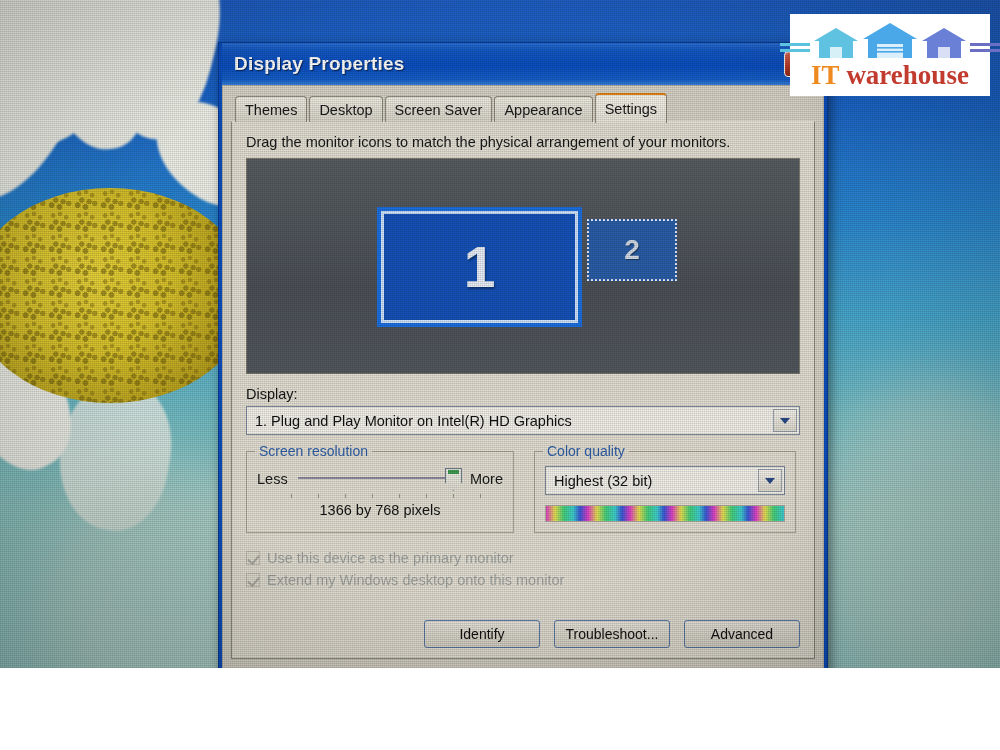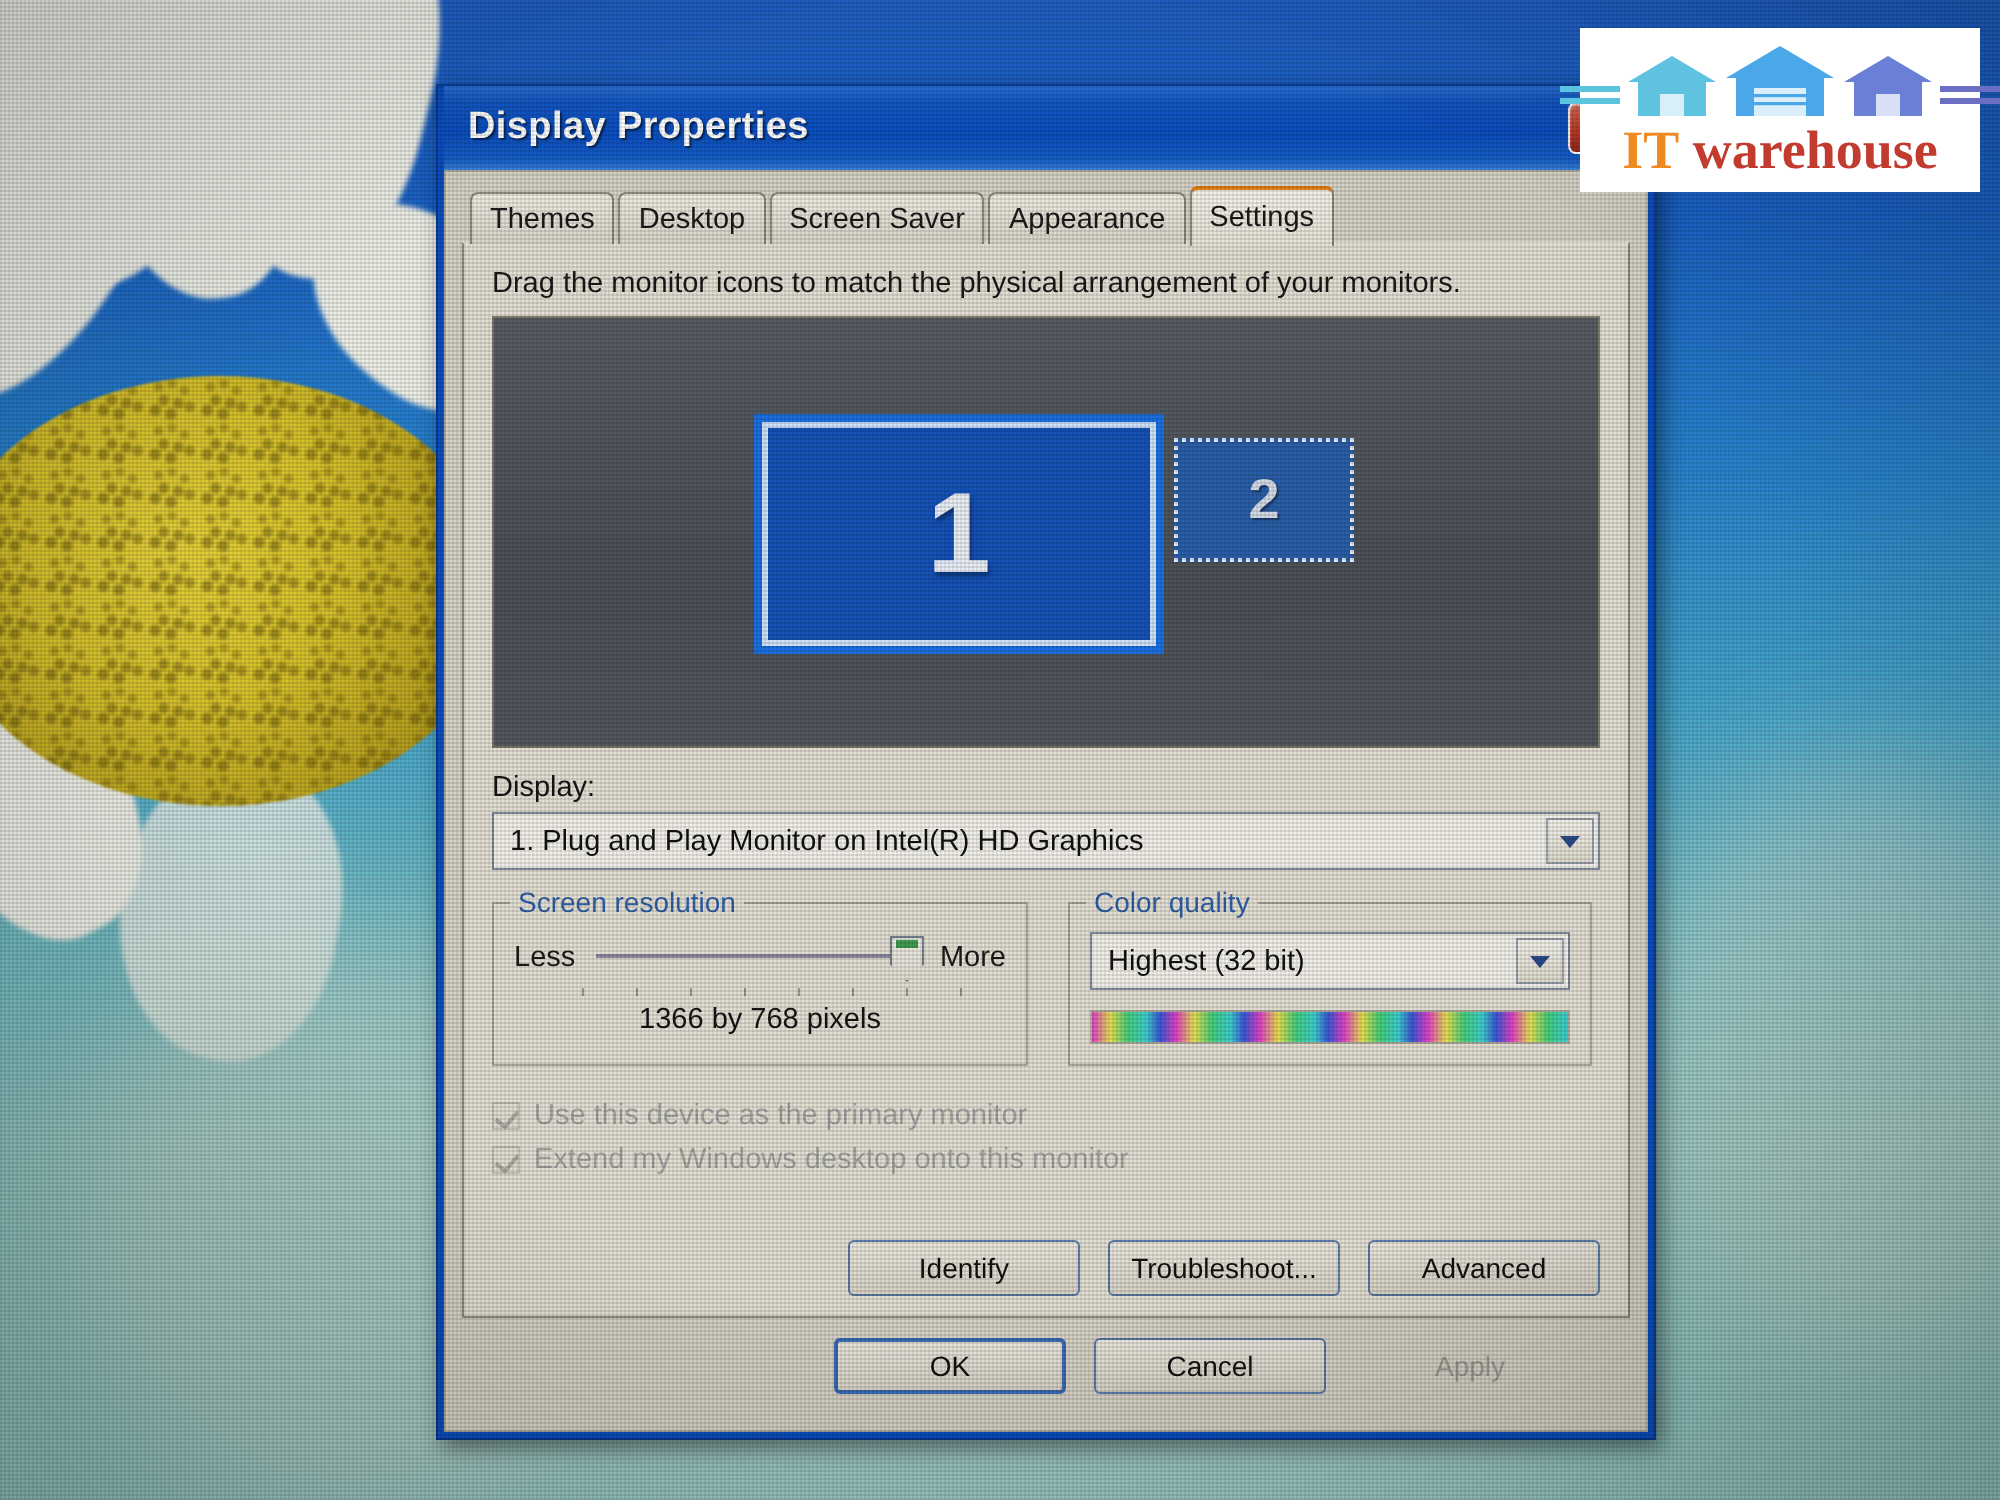--- a/index.html
+++ b/index.html
@@ -5,21 +5,21 @@
   * { box-sizing: border-box; margin: 0; padding: 0; }
   html, body {
     width: 1000px; height: 750px;
     overflow: hidden;
     font-family: "Liberation Sans", sans-serif;
   }
 
   
   #desktop {
     position: relative;
-    width: 1000px; height: 750px;
+    width: 1000px; height: 668px;
     background:
       linear-gradient(180deg,
         #1f5fc4 0%, #1a63c8 14%, #2a86cf 32%,
         #49a8cc 48%, #72bcc4 62%, #8fc6c2 76%, #96c8c4 100%);
     overflow: hidden;
   }
   
   .petal {
     position: absolute;
     background: #eef0e8;

